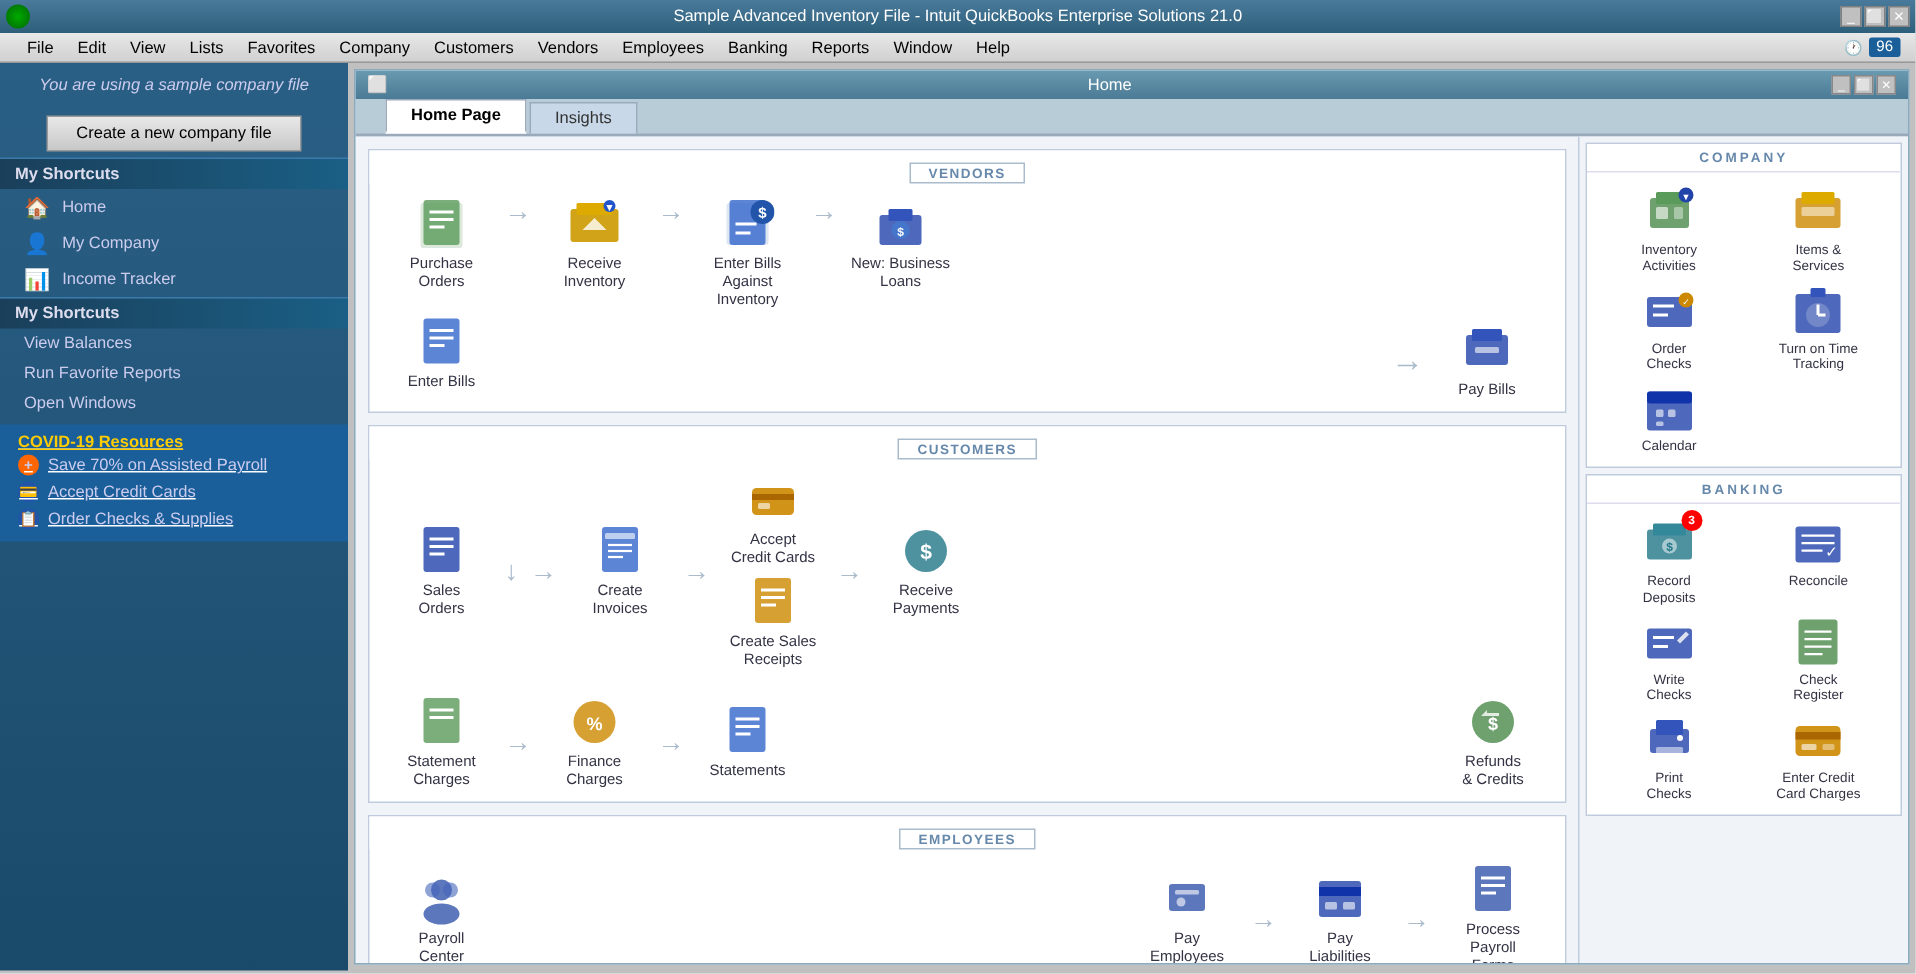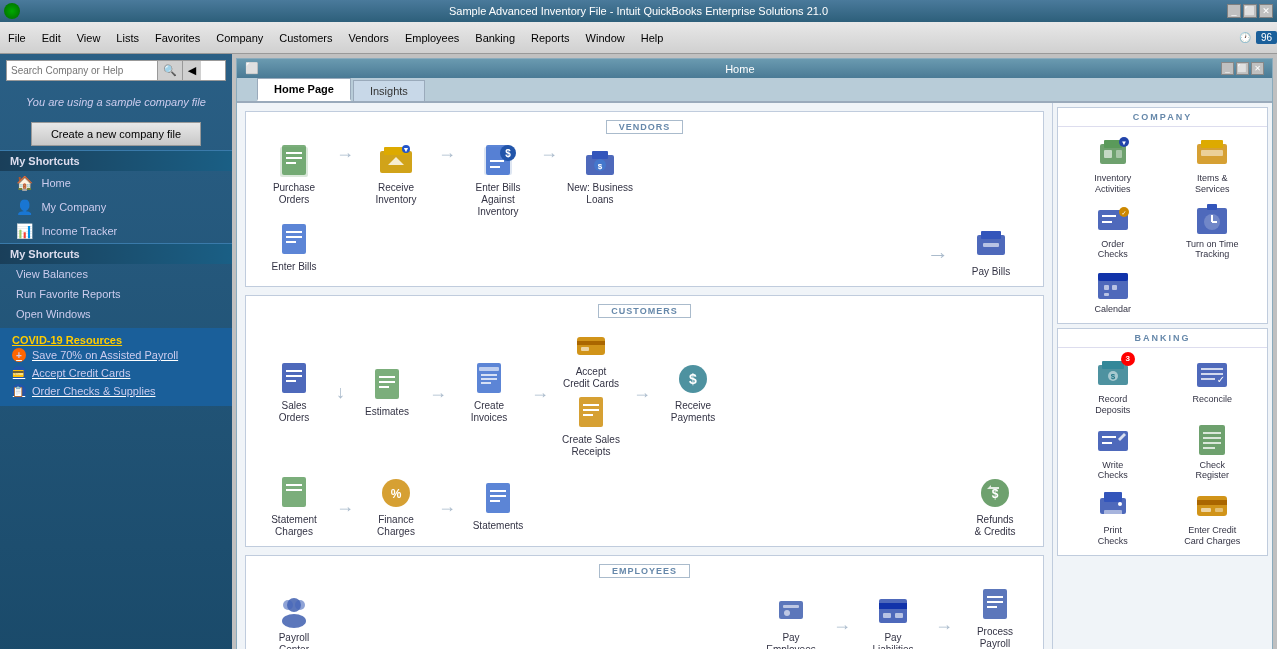--- a/index.html
+++ b/index.html
@@ -39,23 +39,23 @@
       width: 16px; height: 16px;
       background: radial-gradient(circle, #00aa00, #006600);
       border-radius: 50%;
     }
 
     
     .menu-bar {
       background: linear-gradient(to bottom, #e8e8e8, #d0d0d0);
       display: flex;
       align-items: center;
-      height: 32px;
+      height: 20px;
       border-bottom: 1px solid #999;
-      padding: 0 0;
+      padding: 0 10px;
     }
     .menu-item {
       padding: 2px 8px;
       font-size: 11px;
       cursor: pointer;
       color: #000;
     }
     .menu-clock {
       margin-left: auto;
       display: flex;
@@ -428,25 +428,20 @@
   <div class="menu-item">Help</div>
   <div class="menu-clock">
     <span class="clock-icon">🕐</span>
     <div class="user-badge">96</div>
   </div>
 </div>
 
 <div class="main-layout">
 
   <div class="sidebar">
-    <div class="sidebar-search">
-      <input type="text" placeholder="Search Company or Help" style="">
-      <button class="search-btn">🔍</button>
-      <button class="back-btn">◀</button>
-    </div>
 
     <div class="company-info">
       <span>You are using a sample company file</span>
     </div>
     <button class="create-btn">Create a new company file</button>
 
     <div class="sidebar-section-header">My Shortcuts</div>
 
     <div class="sidebar-item">
       <span class="sidebar-icon">🏠</span>
@@ -616,33 +611,20 @@
                       <rect x="6" y="2" width="24" height="30" rx="2" fill="#2244aa" opacity="0.8"></rect>
                       <line x1="10" y1="10" x2="26" y2="10" stroke="white" stroke-width="2"></line>
                       <line x1="10" y1="15" x2="26" y2="15" stroke="white" stroke-width="2"></line>
                       <line x1="10" y1="20" x2="20" y2="20" stroke="white" stroke-width="2"></line>
                     </svg>
                   </div>
                   <div class="wf-label">Sales<br>Orders</div>
                 </div>
               </div>
               <div class="arrow">↓</div>
-              <div style="display:flex; flex-direction:column; align-items:center; gap:4px;">
-                <div class="wf-icon">
-                  <div class="wf-icon-img icon-green">
-                    <svg width="36" height="36" viewBox="0 0 36 36">
-                      <rect x="6" y="2" width="24" height="30" rx="2" fill="#5a9a5a" opacity="0.8"></rect>
-                      <line x1="10" y1="10" x2="26" y2="10" stroke="white" stroke-width="2"></line>
-                      <line x1="10" y1="15" x2="26" y2="15" stroke="white" stroke-width="2"></line>
-                      <line x1="10" y1="20" x2="20" y2="20" stroke="white" stroke-width="2"></line>
-                    </svg>
-                  </div>
-                  <div class="wf-label">Estimates</div>
-                </div>
-              </div>
               <div class="arrow">→</div>
               <div class="wf-icon">
                 <div class="wf-icon-img icon-blue">
                   <svg width="36" height="36" viewBox="0 0 36 36">
                     <rect x="6" y="2" width="24" height="30" rx="2" fill="#3366cc" opacity="0.8"></rect>
                     <rect x="8" y="6" width="20" height="4" rx="1" fill="white" opacity="0.6"></rect>
                     <line x1="10" y1="14" x2="26" y2="14" stroke="white" stroke-width="1.5"></line>
                     <line x1="10" y1="18" x2="26" y2="18" stroke="white" stroke-width="1.5"></line>
                     <line x1="10" y1="22" x2="20" y2="22" stroke="white" stroke-width="1.5"></line>
                   </svg>

